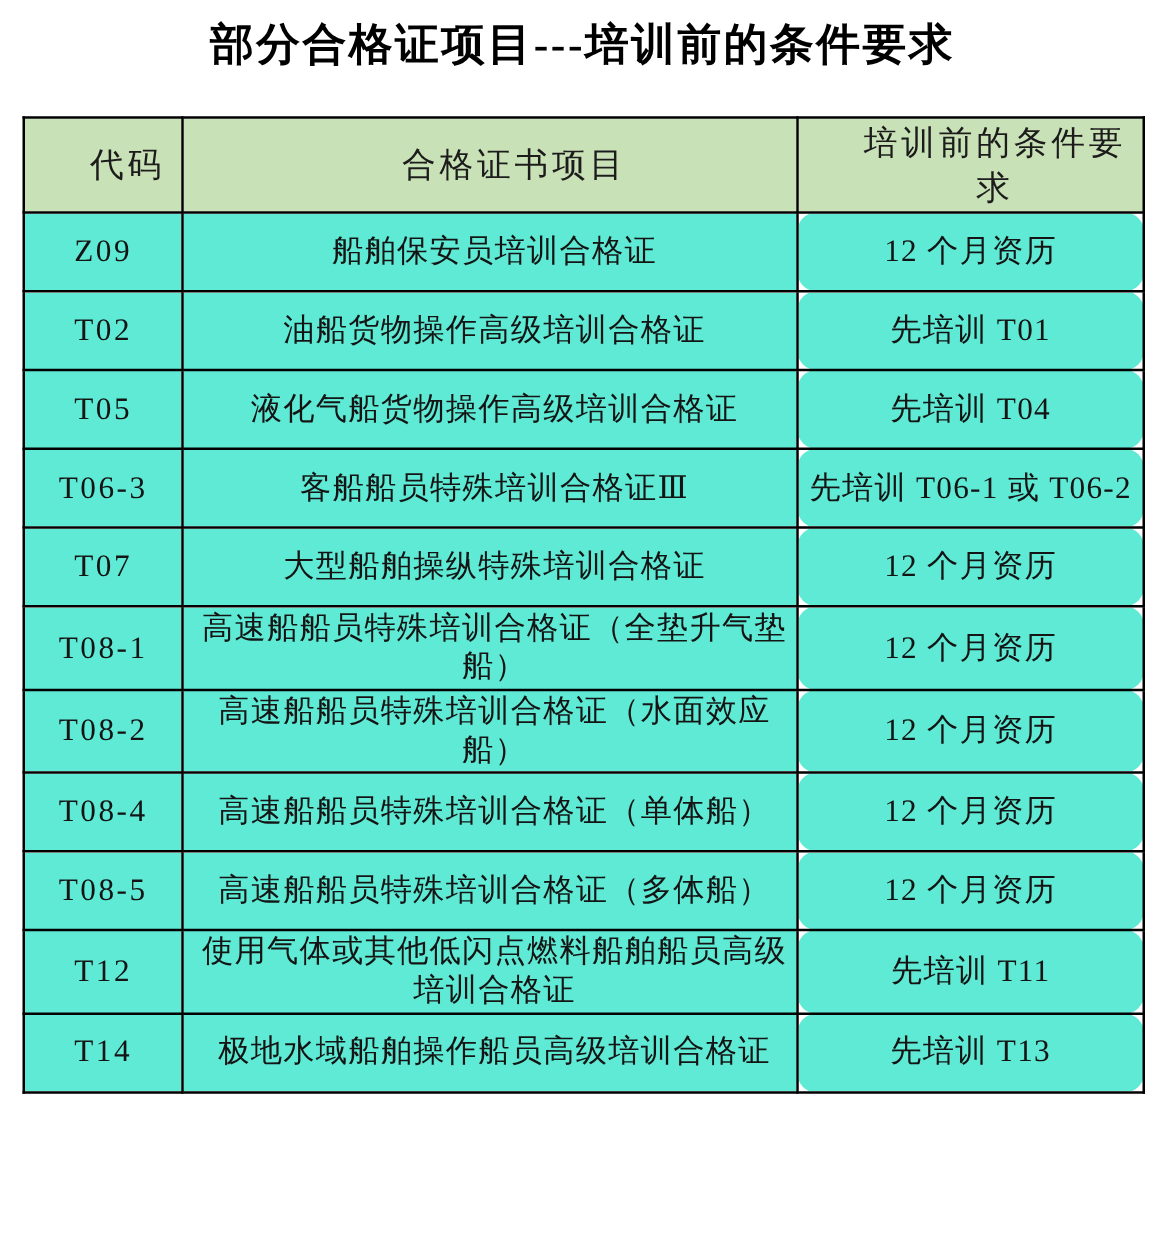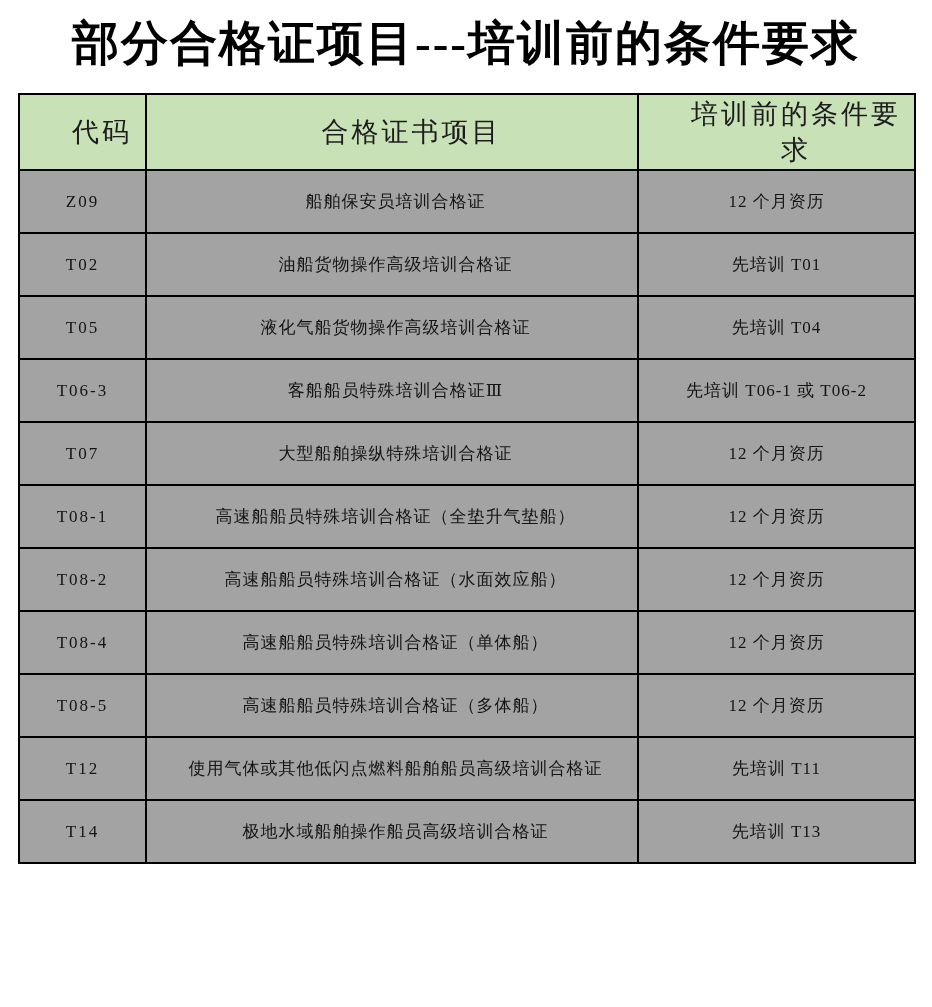--- a/index.html
+++ b/index.html
@@ -21,21 +21,21 @@
     font-family: "Liberation Serif", "DejaVu Serif", serif;
     color: var(--text-color);
   }
   .title {
     position: absolute;
     top: 12px;
     left: 0;
     width: 932px;
     margin: 0;
     text-align: center;
-    font-size: 47px;
+    font-size: 35px;
     font-weight: bold;
     letter-spacing: 2px;
     font-family: "Liberation Serif", "DejaVu Serif", serif;
     color: #000000;
   }
   table.cert-table {
     position: absolute;
     left: 18px;
     top: 93px;
     width: 896px;
@@ -57,39 +57,40 @@
     height: 64px;
     font-size: 27px;
     font-weight: normal;
     letter-spacing: 3px;
     text-align: center;
     color: #1c1c1c;
     padding-left: 40px;
   }
   .cert-table td {
     height: 59px;
-    font-size: 17px;
+    font-size: 25px;
     letter-spacing: 1px;
     line-height: 1.25;
     color: var(--text-color);
-    background: #a3a3a3;
+    background: #5eead4;
   }
   .cert-table td.cell-code {
     text-align: center;
     letter-spacing: 2px;
   }
   .cert-table td.cell-project {
     text-align: center;
     padding-left: 13px;
     padding-right: 6px;
   }
   .cert-table td.cell-requirement {
     text-align: center;
     padding-left: 2px;
     padding-right: 2px;
+    border-radius: 15px;
   }
 </style>
 </head>
 <body>
 
 <div class="page">
 
   <h1 class="title">部分合格证项目---培训前的条件要求</h1>
 
   <table class="cert-table">

